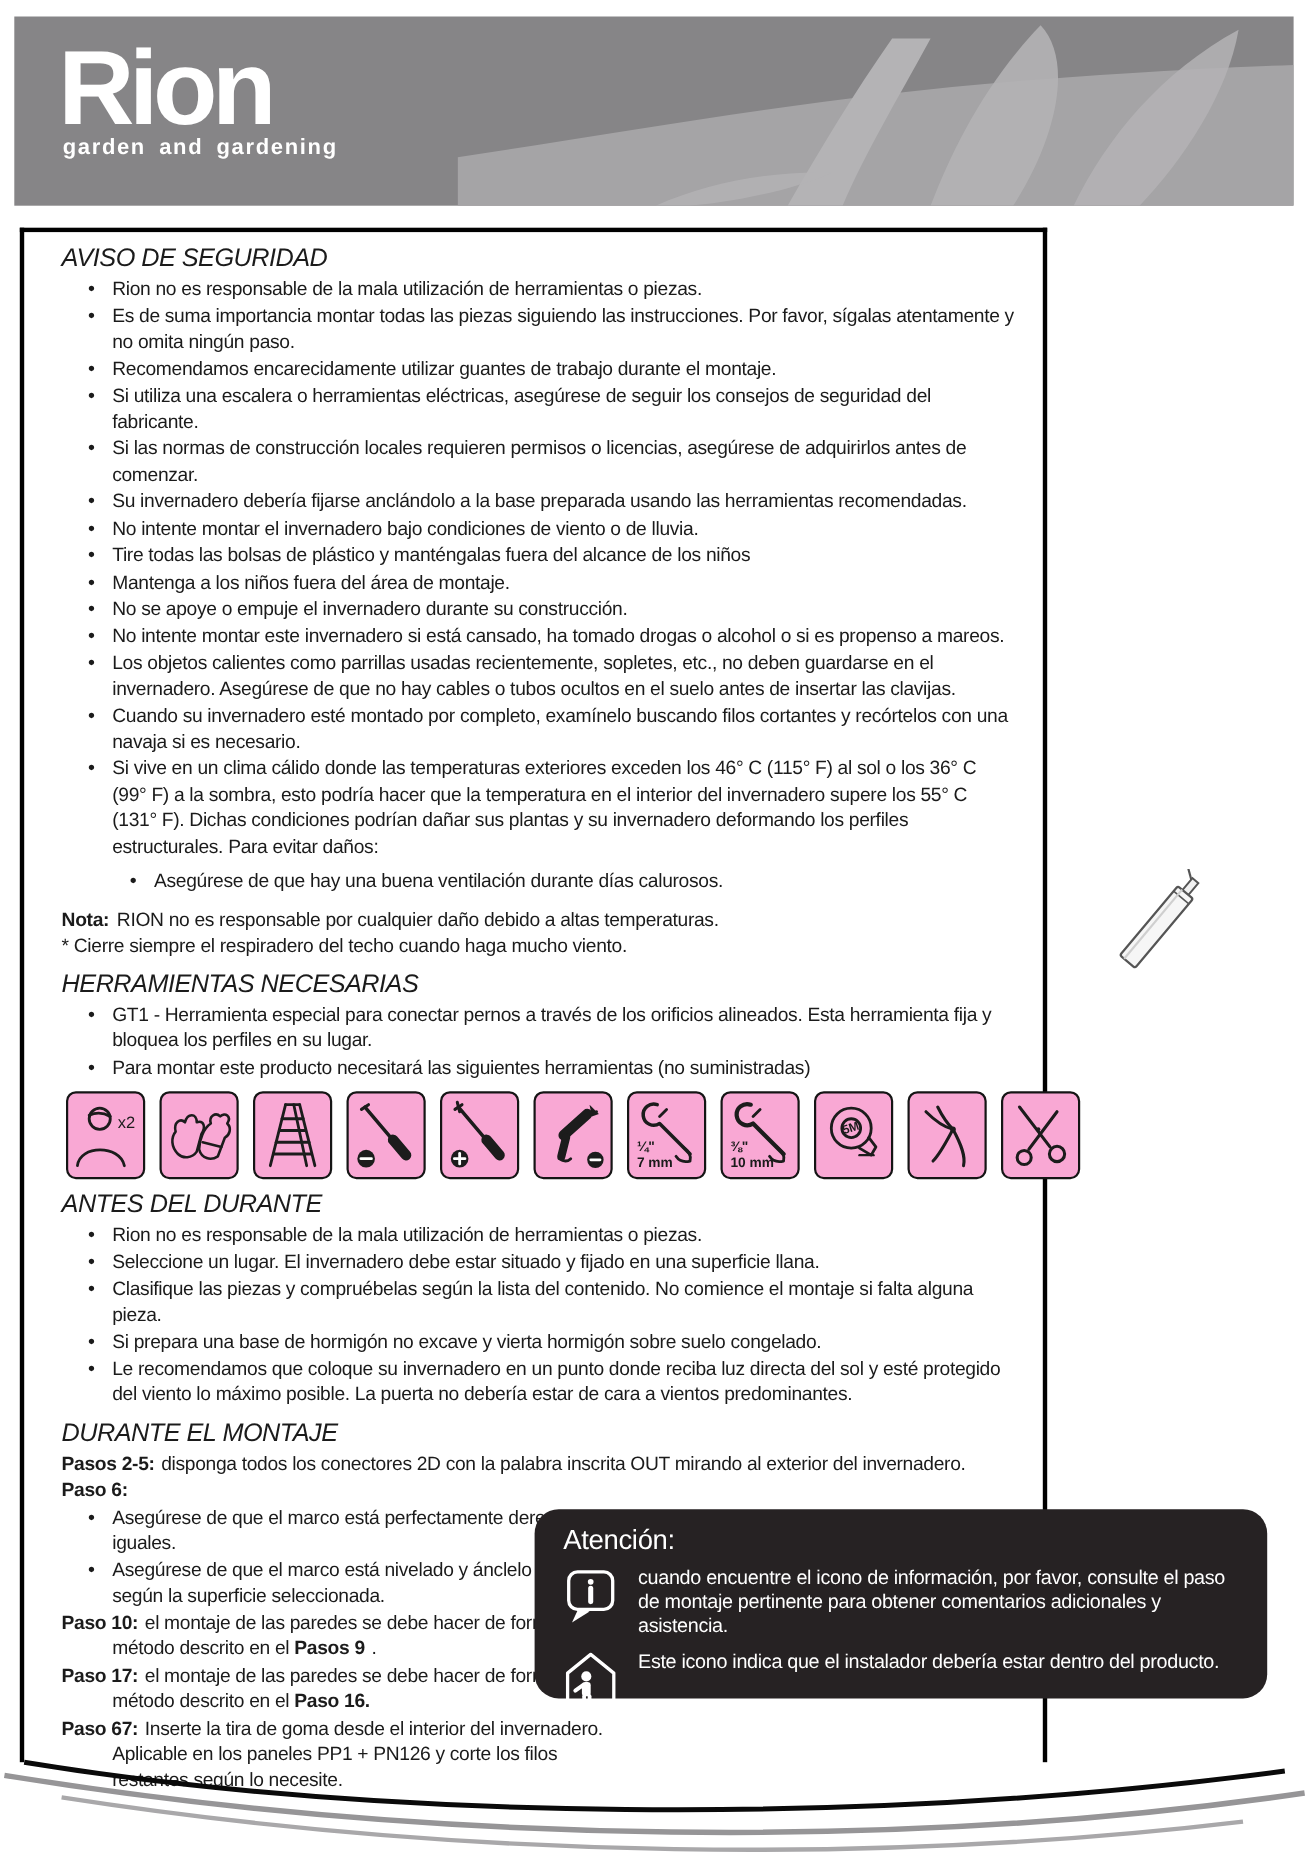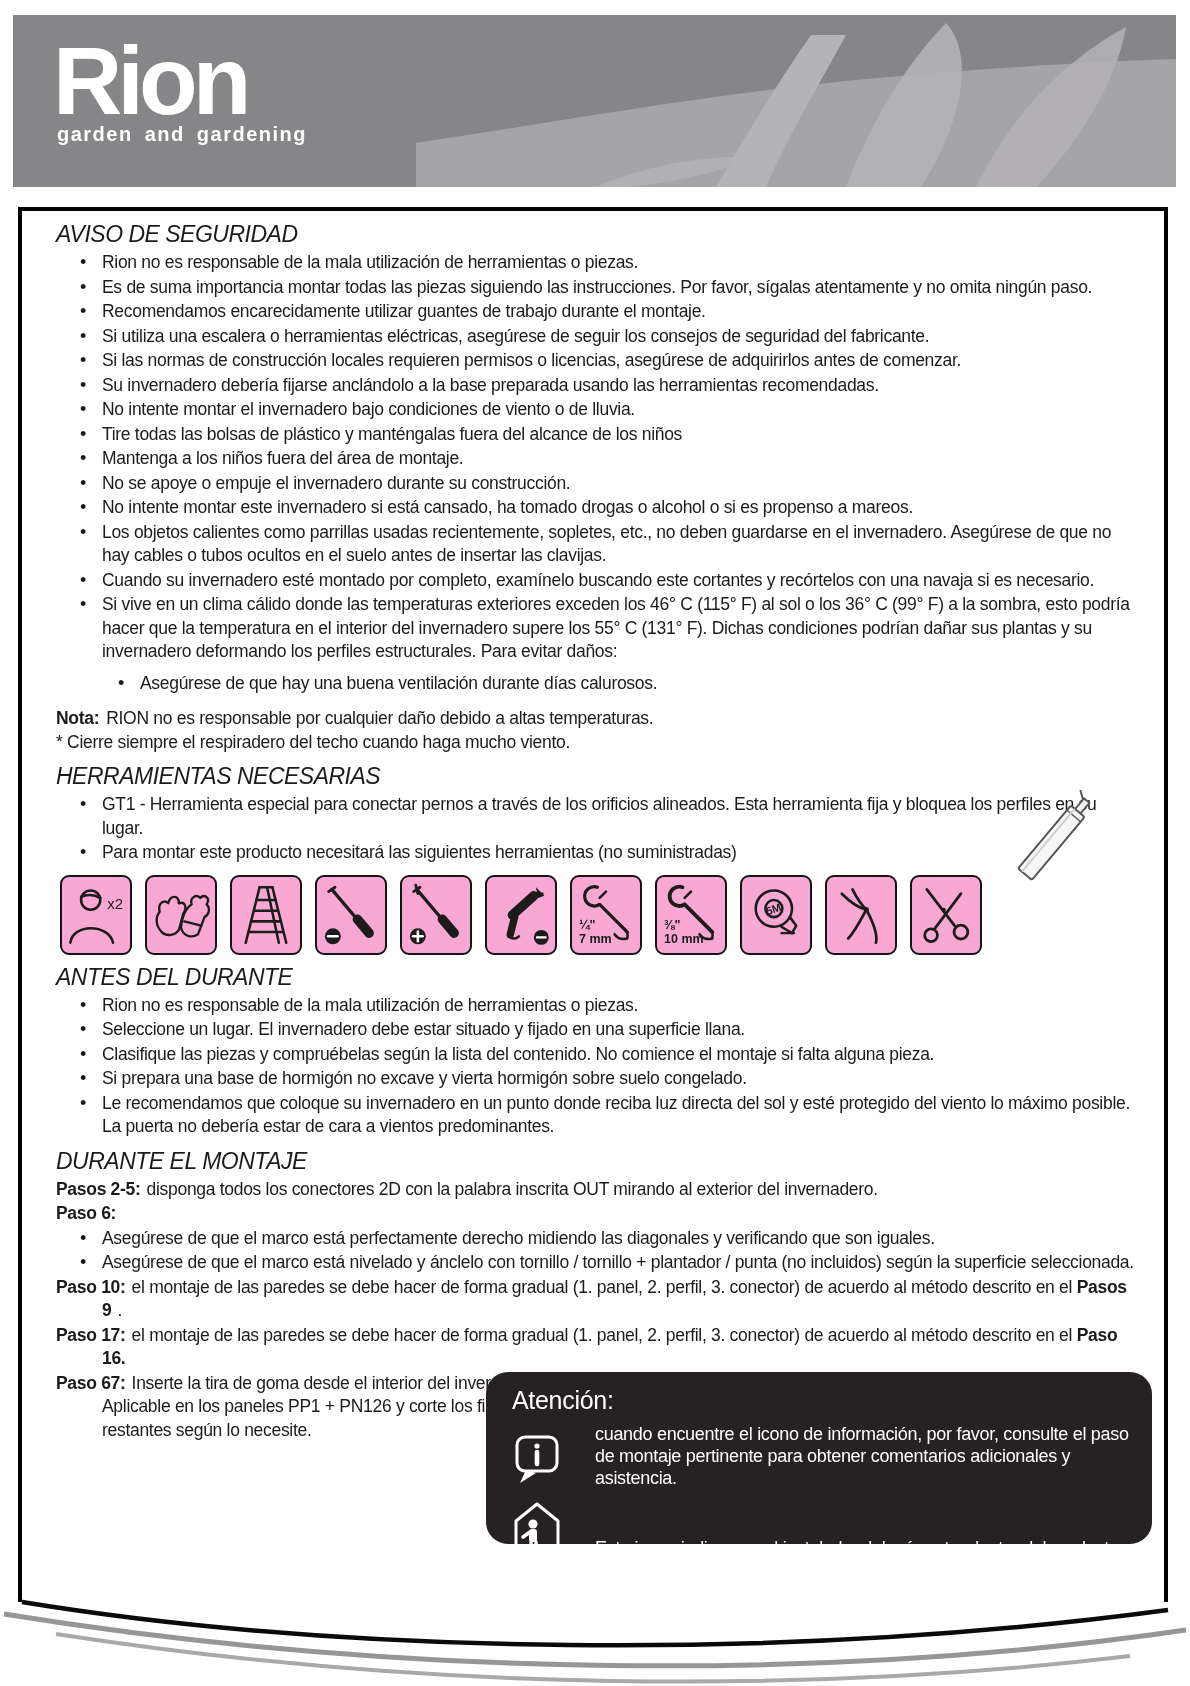--- a/index.html
+++ b/index.html
@@ -5,21 +5,21 @@
   html,body{margin:0;padding:0;background:#ffffff;}
   .page{position:relative;width:1190px;height:1686px;background:#fff;overflow:hidden;
         font-family:"Liberation Sans",sans-serif;color:#1b1b1b;}
   
   .header{position:absolute;top:15px;left:13px;right:14px;height:172px;background:#868587;overflow:hidden;}
   .header-art{position:absolute;right:0;top:0;height:100%;width:760px;}
   .logo{position:absolute;left:40px;top:18px;color:#fff;z-index:3;}
   .logo-title{font-size:96px;font-weight:700;letter-spacing:-5px;line-height:1.0;}
   .logo-sub{font-size:20px;font-weight:700;letter-spacing:1.5px;word-spacing:5px;margin:-6px 0 0 4px;}
   
-  .content-box{position:absolute;top:207px;left:18px;width:1150px;height:1395px;box-sizing:border-box;
+  .content-box{position:absolute;top:207px;left:18px;width:934px;height:1395px;box-sizing:border-box;
                border:4px solid #000;border-bottom:none;background:#fff;
                padding:8px 26px 0 34px;font-size:17.5px;letter-spacing:-0.3px;line-height:23.5px;}
   h2.section{margin:9px 0 4px;font-size:23px;font-style:italic;font-weight:400;letter-spacing:-0.5px;line-height:26px;}
   h2.first{margin-top:2px;}
   ul.blist{list-style:none;margin:0;padding:0;}
   ul.blist li{position:relative;padding-left:46px;margin:1px 0;}
   ul.blist li::before{content:"\2022";position:absolute;left:24px;top:0;font-size:18px;}
   ul.sublist{list-style:none;margin:8px 0 0 0;padding:0;}
   ul.sublist li{position:relative;padding-left:84px;margin:1px 0;}
   ul.sublist li::before{content:"\2022";position:absolute;left:62px;top:0;font-size:18px;}
@@ -35,21 +35,21 @@
             box-sizing:border-box;background:#f9a8d4;flex:0 0 auto;}
   .tool-box svg{position:absolute;left:2px;top:3px;}
   .tool-label{position:absolute;left:7px;bottom:6px;font-size:12.5px;line-height:1.15;font-weight:600;letter-spacing:0;}
   .lbl-x2{left:auto;right:7px;top:18px;bottom:auto;font-size:15px;font-weight:400;}
   .lbl-5m{left:24px;top:26px;bottom:auto;font-size:11px;transform:rotate(-18deg);}
   .gt1-art{position:absolute;left:982px;top:790px;width:140px;height:110px;}
   
   .attention{position:absolute;left:486px;top:1372px;width:666px;height:172px;box-sizing:border-box;
              background:#262223;border-radius:22px;color:#fff;padding:14px 22px 12px 26px;z-index:6;}
   .attention-title{font-size:25px;font-weight:400;margin:0 0 8px 0;letter-spacing:-0.3px;}
-  .att-row{display:flex;align-items:flex-end;gap:33px;margin-bottom:10px;}
+  .att-row{display:flex;align-items:flex-start;gap:18px;margin-bottom:10px;}
   .att-icon{flex:0 0 50px;padding-top:2px;}
   .att-text{font-size:18px;line-height:22px;letter-spacing:-0.3px;}
   
   .bottom-swoosh{position:absolute;left:0;top:1584px;width:1190px;height:102px;z-index:4;}
 </style>
 </head>
 <body>
 
 <div class="page">
 
@@ -76,21 +76,21 @@
       <li><span>Recomendamos encarecidamente utilizar guantes de trabajo durante el montaje.</span></li>
       <li><span>Si utiliza una escalera o herramientas eléctricas, asegúrese de seguir los consejos de seguridad del fabricante.</span></li>
       <li><span>Si las normas de construcción locales requieren permisos o licencias, asegúrese de adquirirlos antes de comenzar.</span></li>
       <li><span>Su invernadero debería fijarse anclándolo a la base preparada usando las herramientas recomendadas.</span></li>
       <li><span>No intente montar el invernadero bajo condiciones de viento o de lluvia.</span></li>
       <li><span>Tire todas las bolsas de plástico y manténgalas fuera del alcance de los niños</span></li>
       <li><span>Mantenga a los niños fuera del área de montaje.</span></li>
       <li><span>No se apoye o empuje el invernadero durante su construcción.</span></li>
       <li><span>No intente montar este invernadero si está cansado, ha tomado drogas o alcohol o si es propenso a mareos.</span></li>
       <li><span>Los objetos calientes como parrillas usadas recientemente, sopletes, etc., no deben guardarse en el invernadero. Asegúrese de que no hay cables o tubos ocultos en el suelo antes de insertar las clavijas.</span></li>
-      <li><span>Cuando su invernadero esté montado por completo, examínelo buscando este cortantes y recórtelos con una navaja si es necesario.</span></li>
+      <li><span>Cuando su invernadero esté montado por completo, examínelo buscando filos cortantes y recórtelos con una navaja si es necesario.</span></li>
       <li><span>Si vive en un clima cálido donde las temperaturas exteriores exceden los 46° C (115° F) al sol o los 36° C (99° F) a la sombra, esto podría hacer que la temperatura en el interior del invernadero supere los 55° C (131° F). Dichas condiciones podrían dañar sus plantas y su invernadero deformando los perfiles estructurales. Para evitar daños:</span></li>
     </ul>
     <ul class="sublist">
       <li><span>Asegúrese de que hay una buena ventilación durante días calurosos.</span></li>
     </ul>
     <p class="note"><b>Nota:</b><span>RION no es responsable por cualquier daño debido a altas temperaturas.</span></p>
     <p class="asterisk">* Cierre siempre el respiradero del techo cuando haga mucho viento.</p>
 
     <h2 class="section">HERRAMIENTAS NECESARIAS</h2>
     <ul class="blist">

